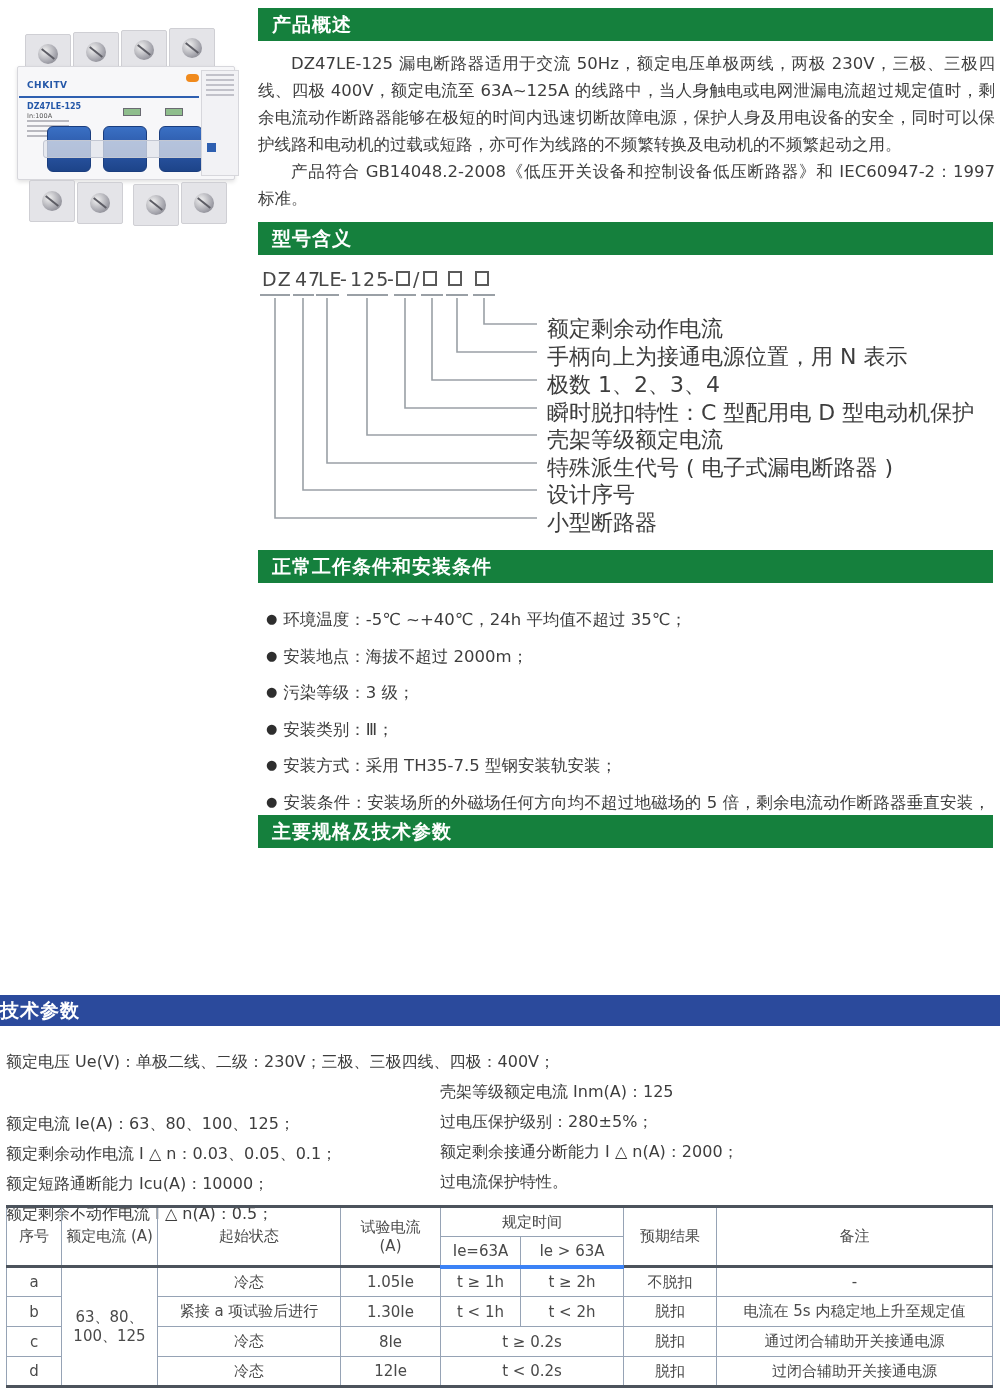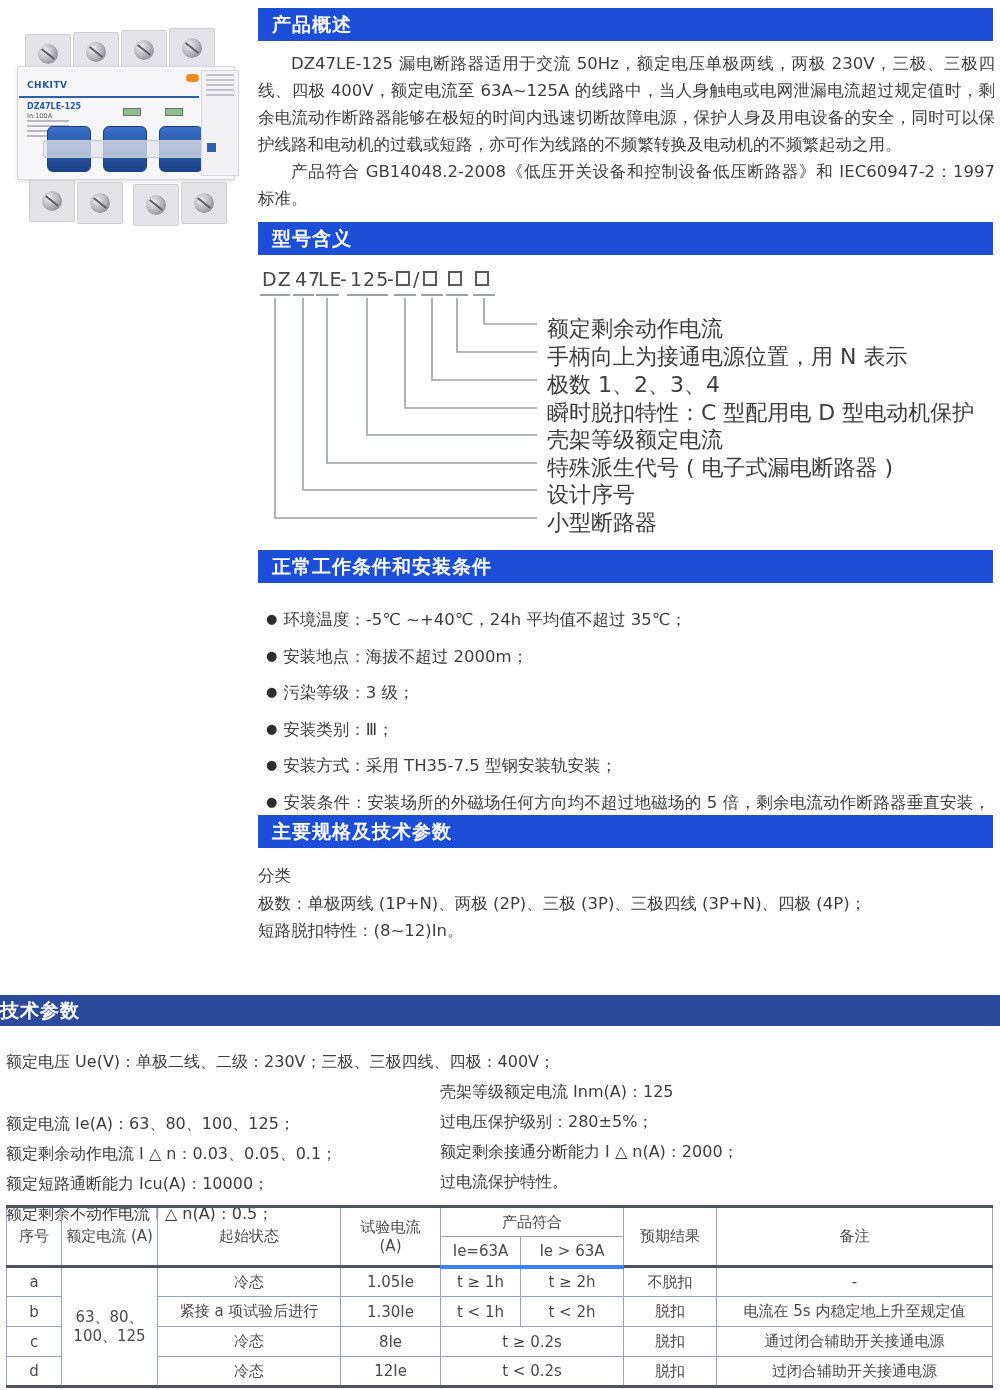--- a/index.html
+++ b/index.html
@@ -4,21 +4,21 @@
 <style>
   html,body{margin:0;padding:0;background:#ffffff;}
   .page{
     position:relative; width:1000px; height:1390px; overflow:hidden;
     background:#ffffff; font-family:"DejaVu Sans","Liberation Sans",sans-serif;
     color:#3d3d3d;
   }
   
   .sec-bar{
     position:absolute; left:258px; width:735px; height:33px;
-    background:#1d4ed8; color:#ffffff; font-size:19px; font-weight:bold;
+    background:#15803d; color:#ffffff; font-size:19px; font-weight:bold;
     line-height:33px; padding-left:14px; box-sizing:border-box;
     letter-spacing:1px;
   }
   .full-bar{
     position:absolute; left:0; top:995px; width:1000px; height:31px;
     background:#2b4a9c; color:#ffffff; font-size:19px; font-weight:bold;
     line-height:31px; box-sizing:border-box;
     letter-spacing:1px;
   }
   
@@ -215,25 +215,20 @@
   <div class="conds">
     <p class="cond-item"><span class="bullet">●</span><span>环境温度：-5℃ ~+40℃，24h 平均值不超过 35℃；</span></p>
     <p class="cond-item"><span class="bullet">●</span><span>安装地点：海拔不超过 2000m；</span></p>
     <p class="cond-item"><span class="bullet">●</span><span>污染等级：3 级；</span></p>
     <p class="cond-item"><span class="bullet">●</span><span>安装类别：Ⅲ；</span></p>
     <p class="cond-item"><span class="bullet">●</span><span>安装方式：采用 TH35-7.5 型钢安装轨安装；</span></p>
     <p class="cond-item"><span class="bullet">●</span><span>安装条件：安装场所的外磁场任何方向均不超过地磁场的 5 倍，剩余电流动作断路器垂直安装，各方位倾斜度不超过 5°，手柄向上为接通电源位置，安装处应无显著冲击和振动。</span></p>
   </div>
 
   <div class="sec-bar" style="top:815px;">主要规格及技术参数</div>
-  <div class="specs">
-    <div>分类</div>
-    <div>极数：单极两线 (1P+N)、两极 (2P)、三极 (3P)、三极四线 (3P+N)、四极 (4P)；</div>
-    <div>短路脱扣特性：(8~12)In。</div>
-  </div>
 
   <div class="full-bar">技术参数</div>
   <div class="tech-full">额定电压 Ue(V)：单极二线、二级：230V；三极、三极四线、四极：400V；</div>
   <div class="tech-col tech-left">
     <div>额定电流 Ie(A)：63、80、100、125；</div>
     <div>额定剩余动作电流 I △ n：0.03、0.05、0.1；</div>
     <div>额定短路通断能力 Icu(A)：10000；</div>
     <div>额定剩余不动作电流 I △ n(A)：0.5；</div>
   </div>
   <div class="tech-col tech-right">
@@ -253,21 +248,21 @@
         <col style="width:103px">
         <col style="width:93px">
         <col style="width:276px">
     </colgroup>
     <tbody>
         <tr>
       <th rowspan="2" class="hdr-deep">序号</th>
       <th rowspan="2" class="hdr-deep">额定电流 (A)</th>
       <th rowspan="2" class="hdr-deep">起始状态</th>
       <th rowspan="2" class="hdr-deep pre-wrap"><span>试验电流</span><br><span>(A)</span></th>
-      <th colspan="2">产品符合</th>
+      <th colspan="2">规定时间</th>
       <th rowspan="2" class="hdr-deep">预期结果</th>
       <th rowspan="2" class="hdr-deep">备注</th>
     </tr>
     <tr class="sub-bottom">
       <th>Ie=63A</th>
       <th>Ie &gt; 63A</th>
     </tr>
     <tr>
       <td>a</td>
       <td rowspan="4" class="pre-wrap">63、80、

